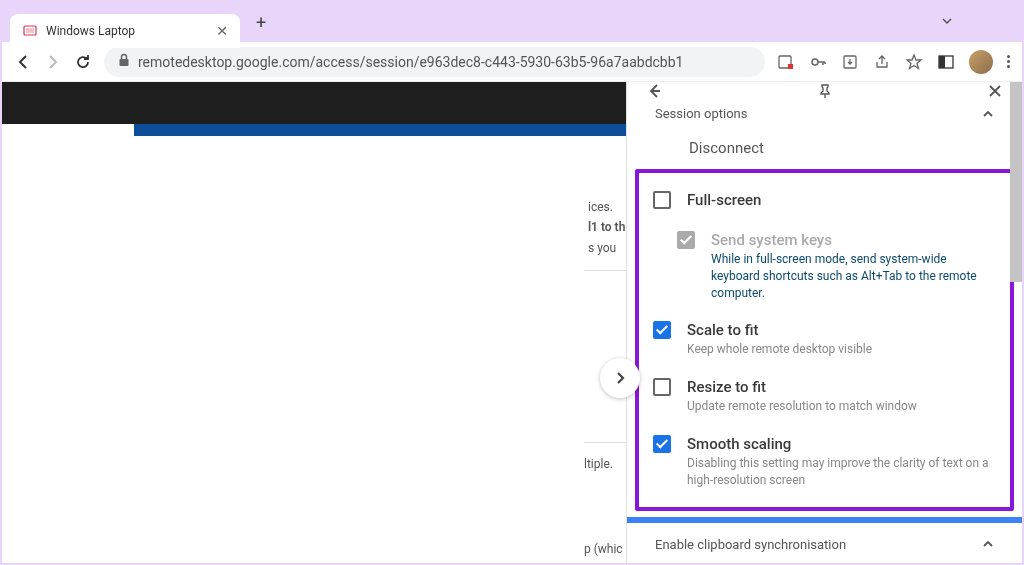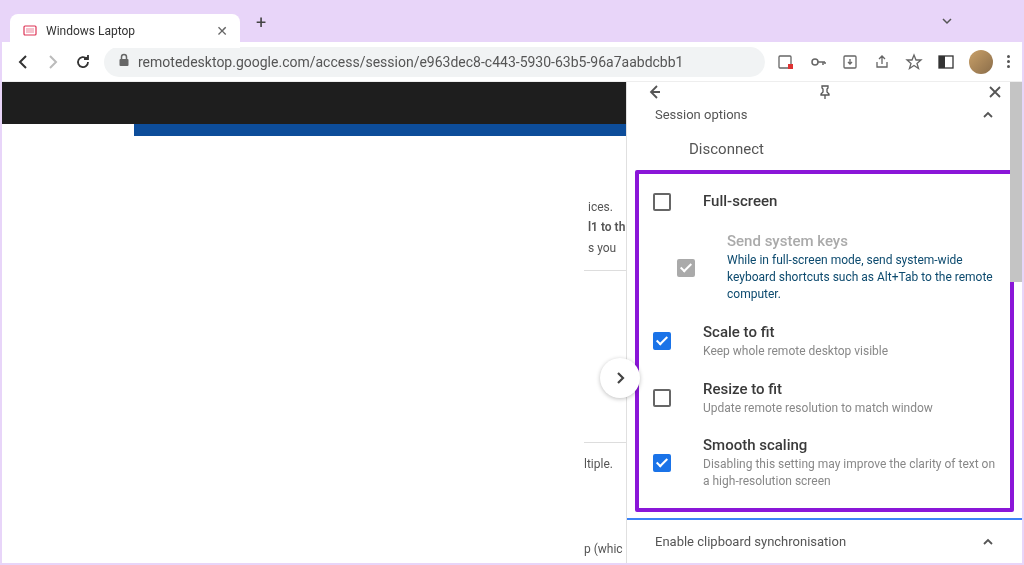--- a/index.html
+++ b/index.html
@@ -45,34 +45,34 @@
     .panel { position: absolute; right: 0; top: 0; width: 396px; height: 100%; background: #fff; border-left: 1px solid #e0e0e0; display: flex; flex-direction: column; }
     .scrollbar { position: absolute; right: 0; top: 0; width: 12px; height: 200px; background: #c4c4c4; border-radius: 0; }
     .panel-header { height: 48px; display: flex; align-items: center; justify-content: space-between; padding: 0 18px; }
     .panel-header .nav-icon { color: #555; }
     .section-header { display: flex; align-items: center; justify-content: space-between; padding: 6px 28px 6px 28px; }
     .section-title { font-size: 13px; color: #555; }
     .disconnect-row { padding: 12px 0 12px 62px; font-size: 15px; color: #555; }
     
     .highlight { border: 4px solid #8a16d8; border-radius: 2px; margin: 0 8px 6px 8px; padding: 8px 8px 8px 8px; }
     
-    .option { display: flex; padding: 10px 6px 10px 6px; gap: 32px; align-items: center; }
+    .option { display: flex; padding: 10px 6px 10px 6px; gap: 16px; align-items: flex-start; }
     .checkbox { width: 18px; height: 18px; border: 2px solid #666; border-radius: 2px; flex-shrink: 0; margin-top: 0; position: relative; cursor: pointer; }
     .checkbox.checked { background: #1a73e8; border-color: #1a73e8; }
     .checkbox.checked::after { content: ''; position: absolute; left: 4px; top: 0px; width: 4px; height: 9px; border: solid #fff; border-width: 0 2px 2px 0; transform: rotate(45deg); }
     .checkbox.disabled { background: #aaa; border-color: #aaa; cursor: default; }
     .checkbox.disabled::after { content: ''; position: absolute; left: 4px; top: 0px; width: 4px; height: 9px; border: solid #fff; border-width: 0 2px 2px 0; transform: rotate(45deg); }
     .option-text { flex: 1; }
     .option-title { font-size: 15px; color: #3a3a3a; font-weight: 500; margin-bottom: 2px; }
     .option-title.disabled { color: #aaa; }
     .option-desc { font-size: 12px; color: #888; line-height: 1.4; }
     .option-desc.disabled { color: #0c4a6e; }
     .option.sub { padding-left: 30px; }
     
-    .clipboard-row { display: flex; align-items: center; justify-content: space-between; padding: 14px 28px; border-top: 2px solid #3b82f6; }
+    .clipboard-row { display: flex; align-items: center; justify-content: space-between; padding: 14px 28px; border-top: 6px solid #3b82f6; }
     .clipboard-row span { font-size: 13px; color: #555; }
   </style>
 </head>
 <body>
 
 <div class="titlebar">
   <div class="tab">
     <span class="tab-icon">
       <svg viewBox="0 0 16 16">
           <rect x="2" y="3" width="12" height="9" rx="1" fill="none" stroke="#d35" stroke-width="1.2"></rect>

